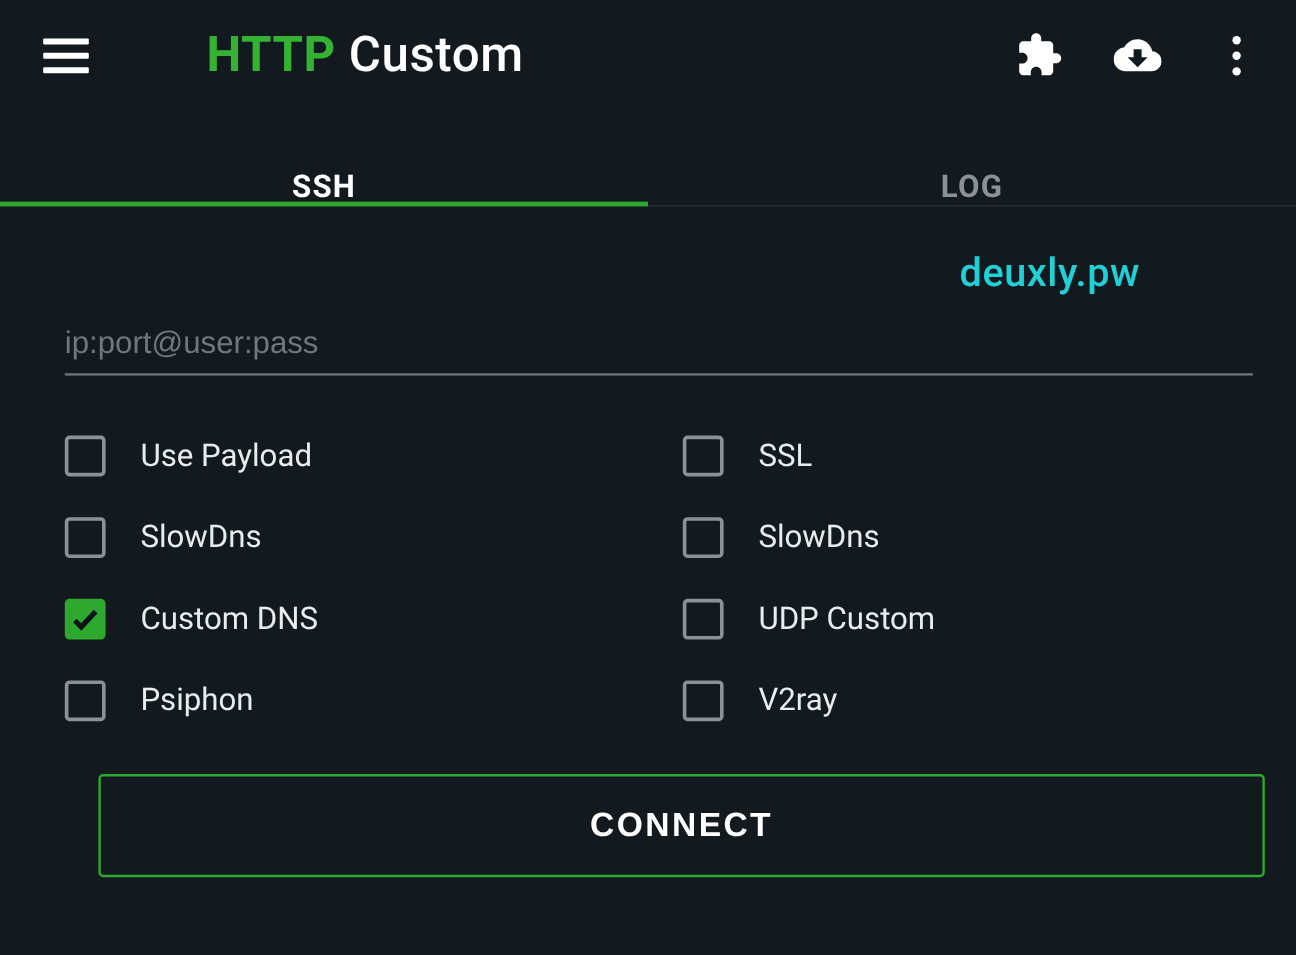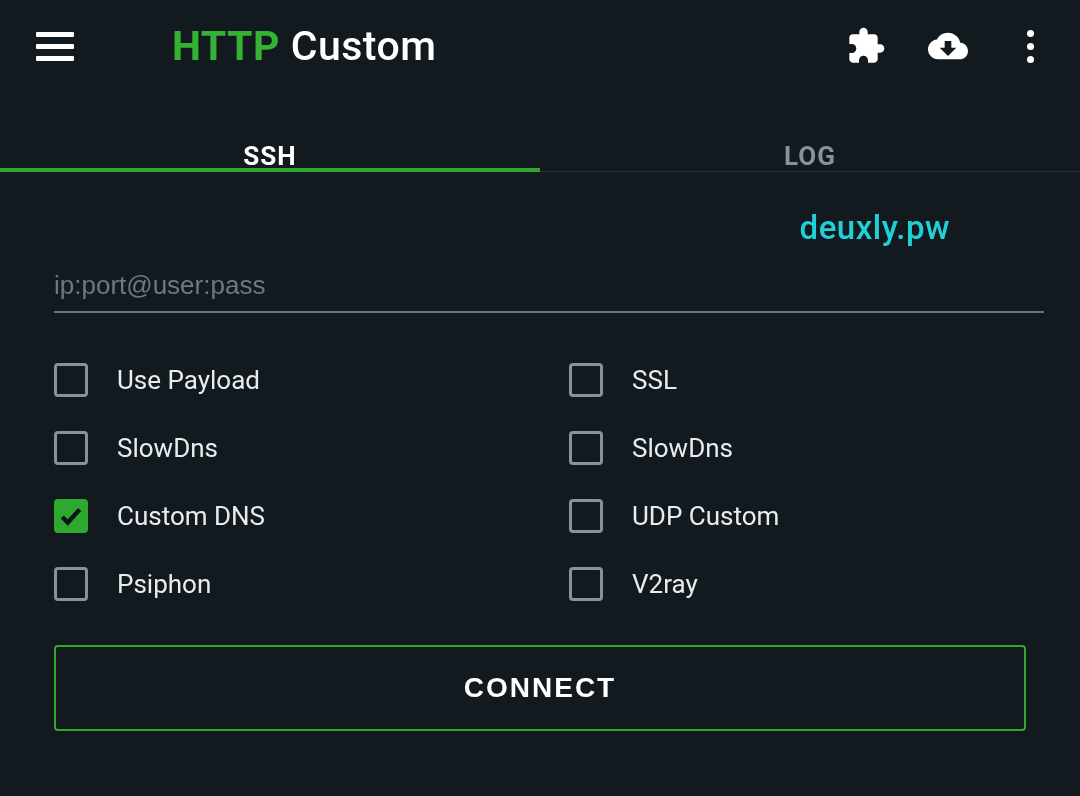--- a/index.html
+++ b/index.html
@@ -131,20 +131,21 @@
     width: 100%;
     height: 86px;
     border: 2px solid #2fa82f;
     border-radius: 4px;
     background: transparent;
     color: #fff;
     font-size: 28px;
     font-weight: 700;
     letter-spacing: 2px;
     cursor: pointer;
+    margin-left: 28px;
   }
 </style>
 </head>
 <body>
 
 <div class="appbar">
   <div class="hamburger">
     <span></span>
       <span></span>
       <span></span>

